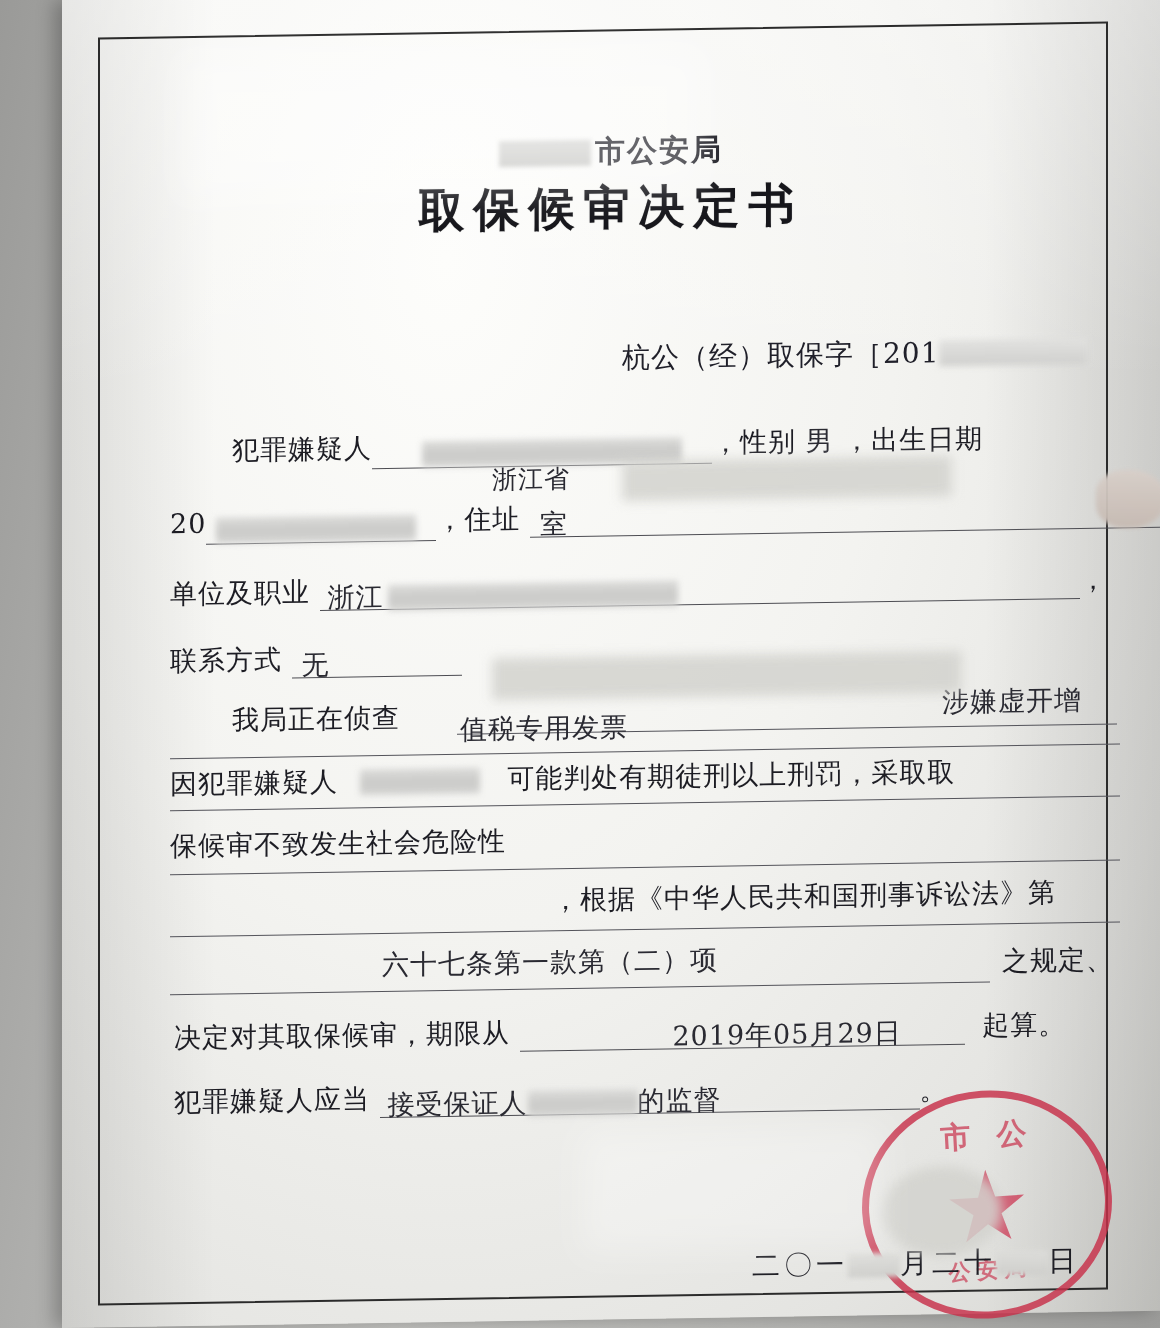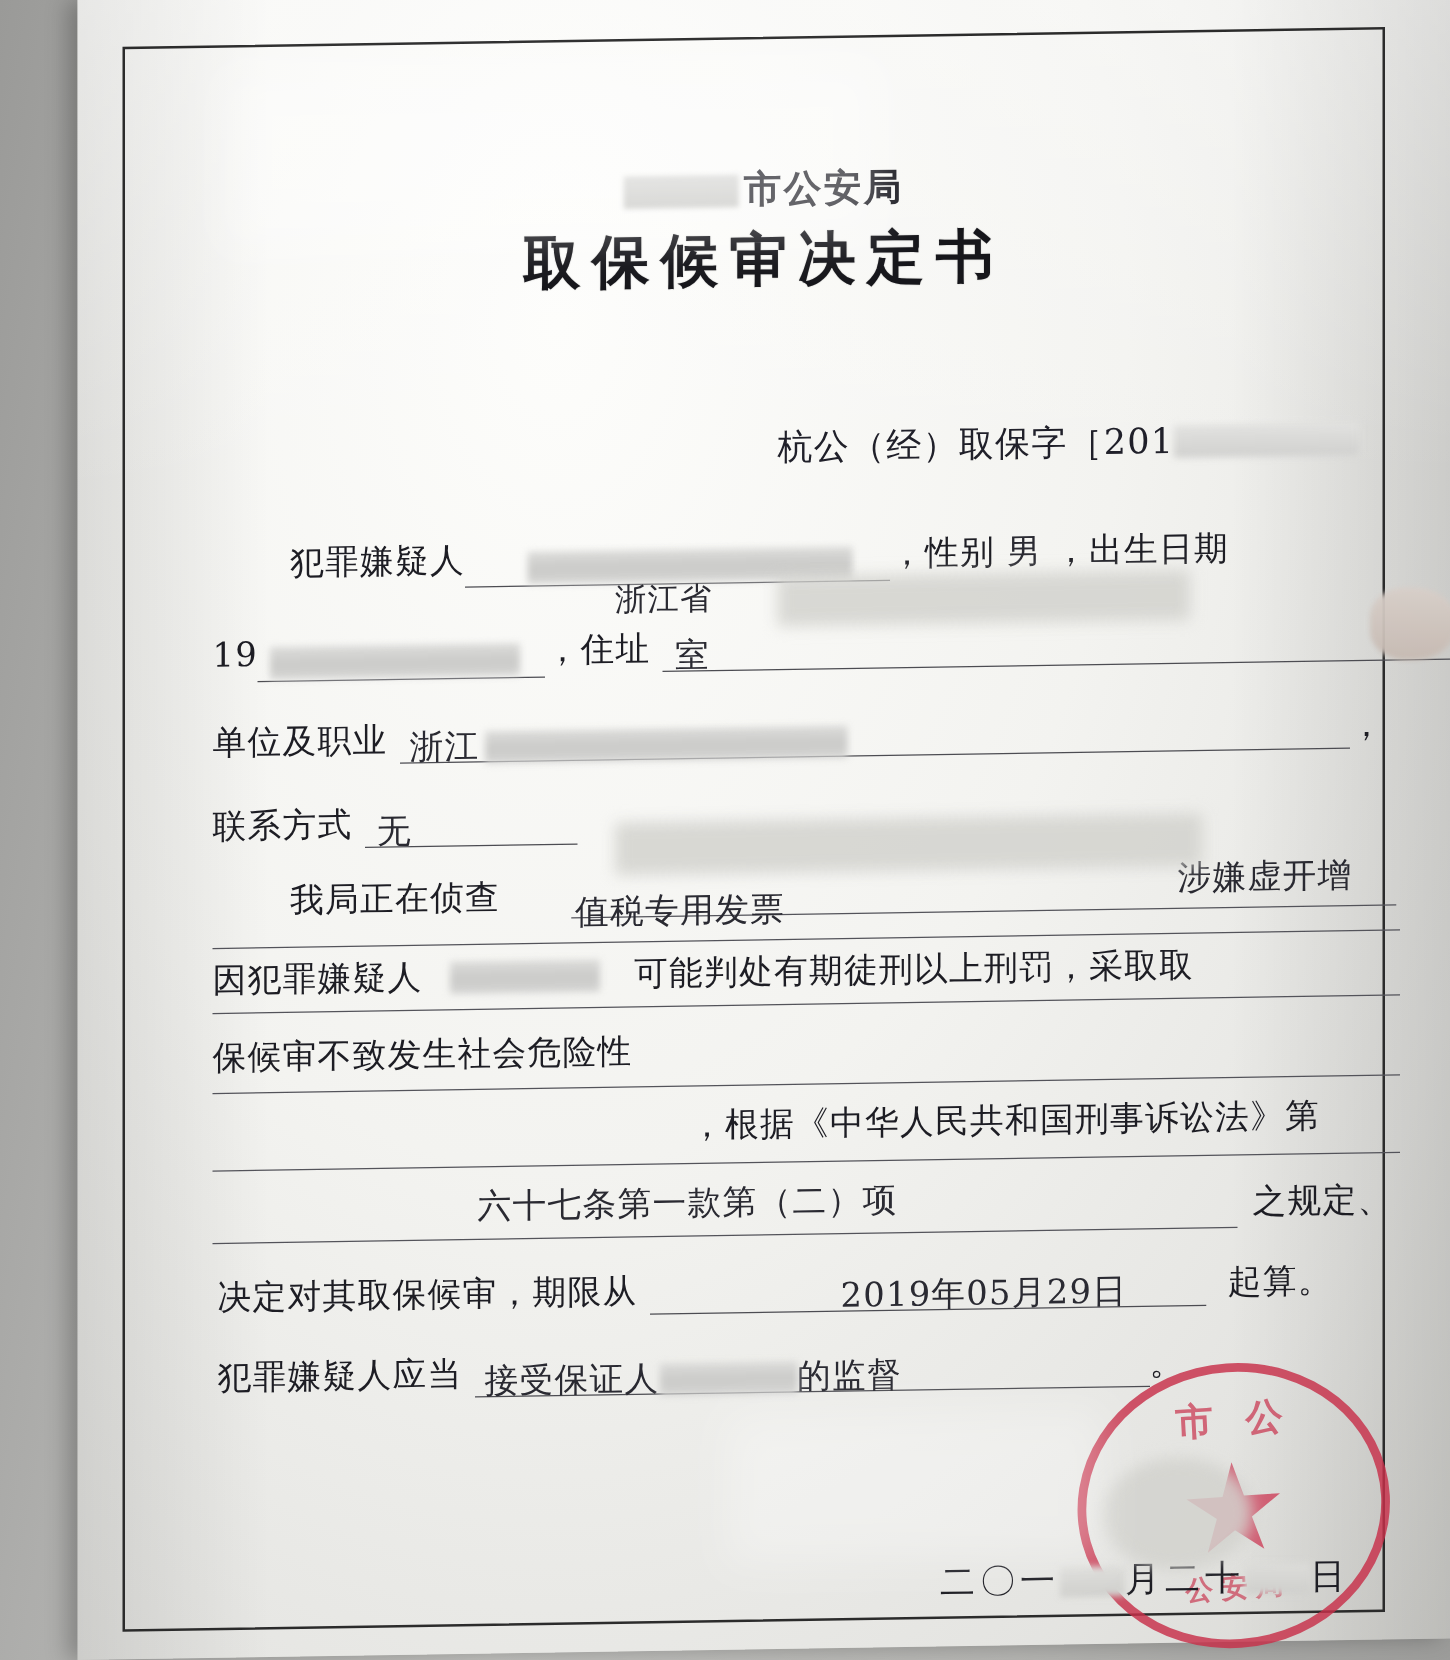--- a/index.html
+++ b/index.html
@@ -279,21 +279,21 @@
       <span>杭公（经）取保字［201</span><span class="redact"></span>
     </div>
 
     <div class="row" style="left:170px; top:435px;">
       <span>犯罪嫌疑人</span><span class="ul" style="width:340px;"><span class="redact-bar" style="width:260px; margin-left:50px;"></span></span><span>，性别</span>
       <span class="hand">男</span>
       <span>，出生日期</span>
     </div>
 
     <div class="row" style="left:108px; top:508px;">
-      <span>19</span><span class="ul" style="width:230px;"><span class="redact-bar" style="width:200px; margin-left:10px;"></span></span><span>，住址</span>
+      <span>20</span><span class="ul" style="width:230px;"><span class="redact-bar" style="width:200px; margin-left:10px;"></span></span><span>，住址</span>
       <span class="ul hand" style="width:620px; padding-left:10px;"><span>室</span></span><span>，</span>
     </div>
     <div class="row" style="left:430px; top:470px; font-size:25px;">
       <span class="hand">浙江省</span>
     </div>
 
     <div class="row" style="left:108px; top:578px;">
       <span>单位及职业</span>
       <span class="ul" style="width:760px;"><span class="hand" style="margin-left:8px;text-align:center;">浙江</span><span class="redact-bar" style="width:290px; margin-left:4px;"></span></span><span>，</span>
     </div>

